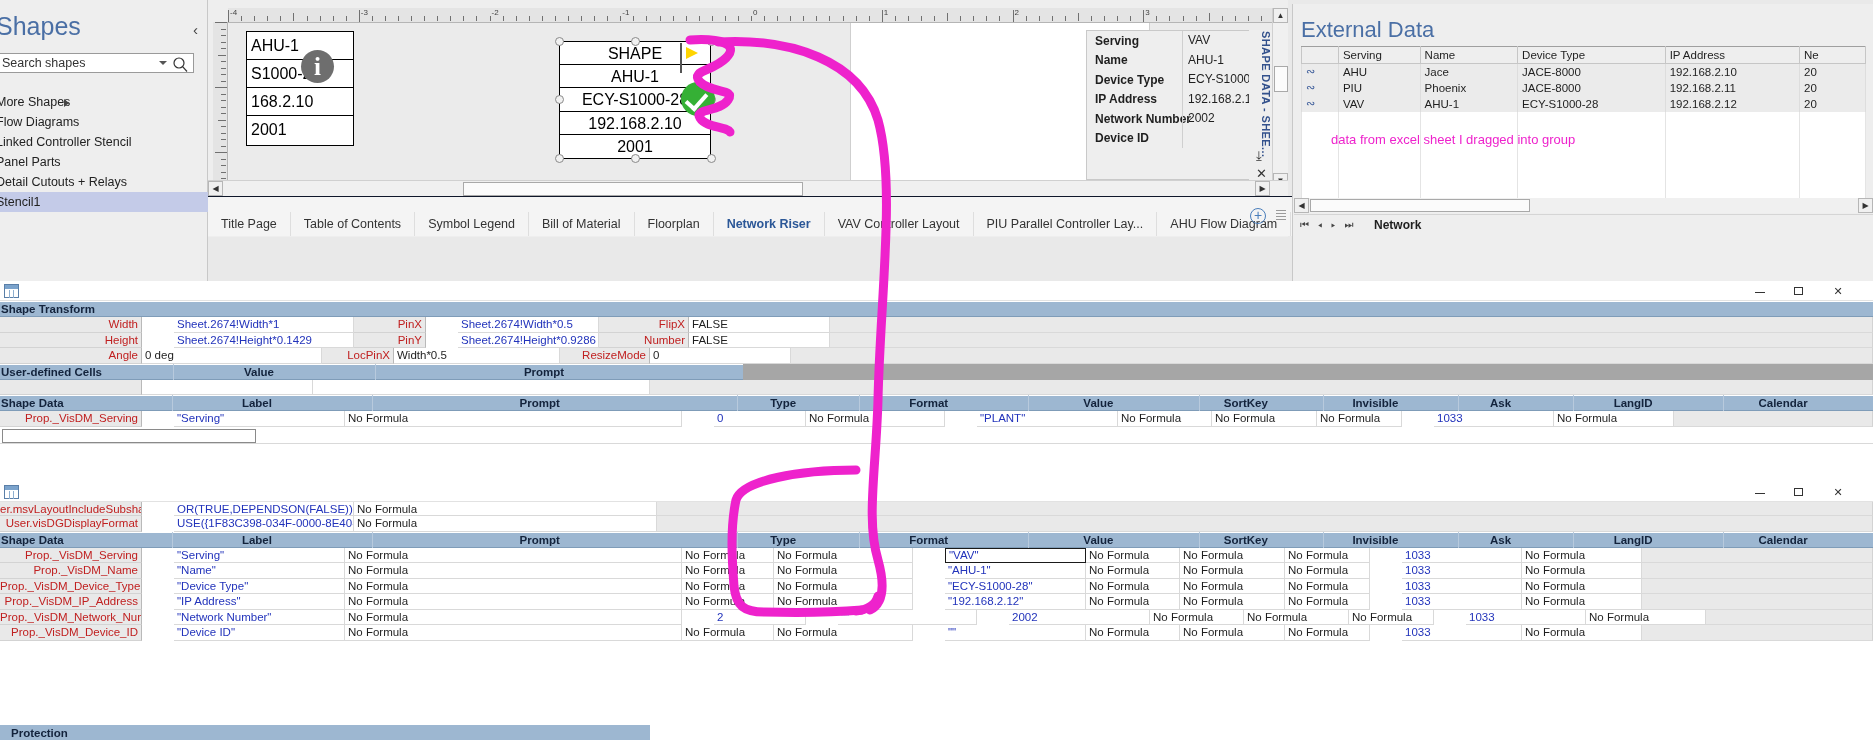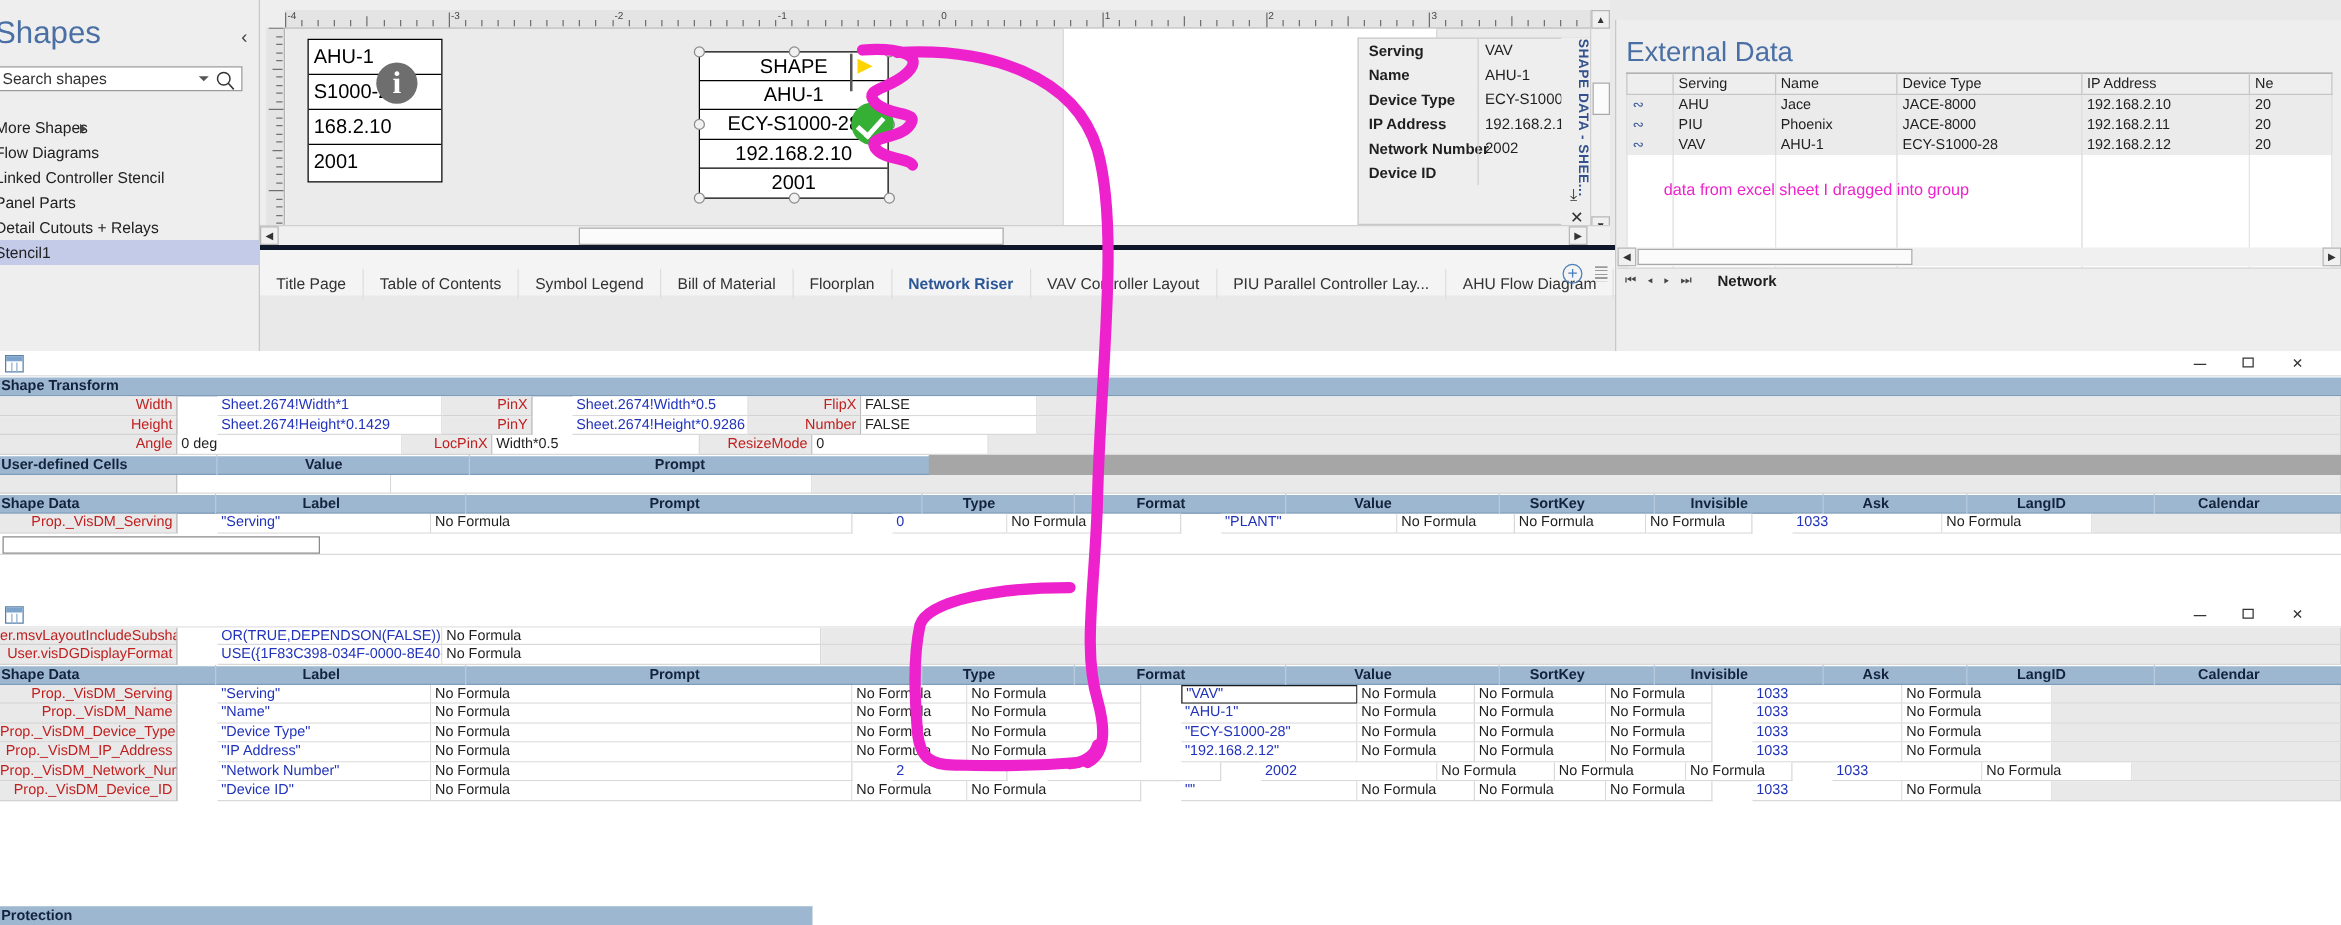--- a/index.html
+++ b/index.html
@@ -179,21 +179,21 @@
     position: absolute; left: -38px; top: 50px; width: 110px;
     transform: rotate(90deg); transform-origin: center;
     font-size: 11px; font-weight: bold; color: #33518c; letter-spacing: 0.4px;
     white-space: nowrap;
   }
   .sdp-pin { position: absolute; left: 7px; top: 118px; font-size: 13px; color: #333; cursor: pointer; }
   .sdp-x { position: absolute; left: 7px; top: 136px; font-size: 13px; color: #333; cursor: pointer; }
 
   
   .extdata-pane {
-    position: absolute; left: 1292px; top: 16px; width: 581px; height: 281px;
+    position: absolute; left: 1292px; top: 4px; width: 581px; height: 281px;
     background: #eeeeee; border-left: 1px solid #c8c8c8;
   }
   .ed-title {
     position: absolute; left: 8px; top: 13px;
     font-size: 22px; color: #4a6fa5;
   }
   .ed-table {
     position: absolute; left: 8px; top: 42px; width: 565px;
     border-collapse: collapse; font-size: 11.5px; table-layout: fixed;
   }
@@ -225,21 +225,21 @@
   .ed-footer {
     position: absolute; left: 1294px; top: 214px; width: 579px; height: 22px;
     background: #eeeeee; border-top: 1px solid #d5d5d5;
   }
   .ed-nav { position: absolute; left: 6px; top: 4px; font-size: 10px; color: #444; letter-spacing: 3px; }
   .ed-sheetname { position: absolute; left: 80px; top: 3px; font-size: 12px; font-weight: bold; color: #1f1f1f; }
 
   
   .tabbar {
     position: absolute; left: 208px; top: 196px; width: 1084px; height: 40px;
-    background: #f4f4f4; border-top: 4px solid #0f172a;
+    background: #f4f4f4; border-top: 1px solid #0f172a;
   }
   .tabs-inner { position: absolute; left: 0; top: 9px; display: flex; align-items: center; }
   .tab {
     padding: 4px 13px; font-size: 12.5px; color: #333; cursor: pointer;
     border-right: 1px solid #dedede; white-space: nowrap; line-height: 16px;
   }
   .tab.active { color: #2b5797; font-weight: bold; }
   .tab.nodiv { border-right: none; }
   .tab-all { padding: 4px 6px 4px 10px; font-size:12.5px; color:#333; cursor:pointer; }
   .tab-caret {
@@ -324,21 +324,21 @@
   }
   .ss-formula-bar .fb {
     position: absolute; left: 2px; top: 2px; width: 254px; height: 14px;
     border: 1px solid #8a8a8a; background: #fff;
   }
 
   .protection-head {
     position: absolute; left: 0; bottom: 0; width: 650px; height: 16px;
     background: #9db7d1; border-top: 1.5px solid #fff;
     font-size: 11.5px; font-weight: bold; color: #13233c; line-height: 16px;
-    padding-left: 1px;
+    padding-left: 11px;
   }
 
   
   .ink { position: absolute; left: 0; top: 0; width: 1873px; height: 740px; pointer-events: none; }
 </style>
 </head>
 <body>
 
 <div id="app">
 

